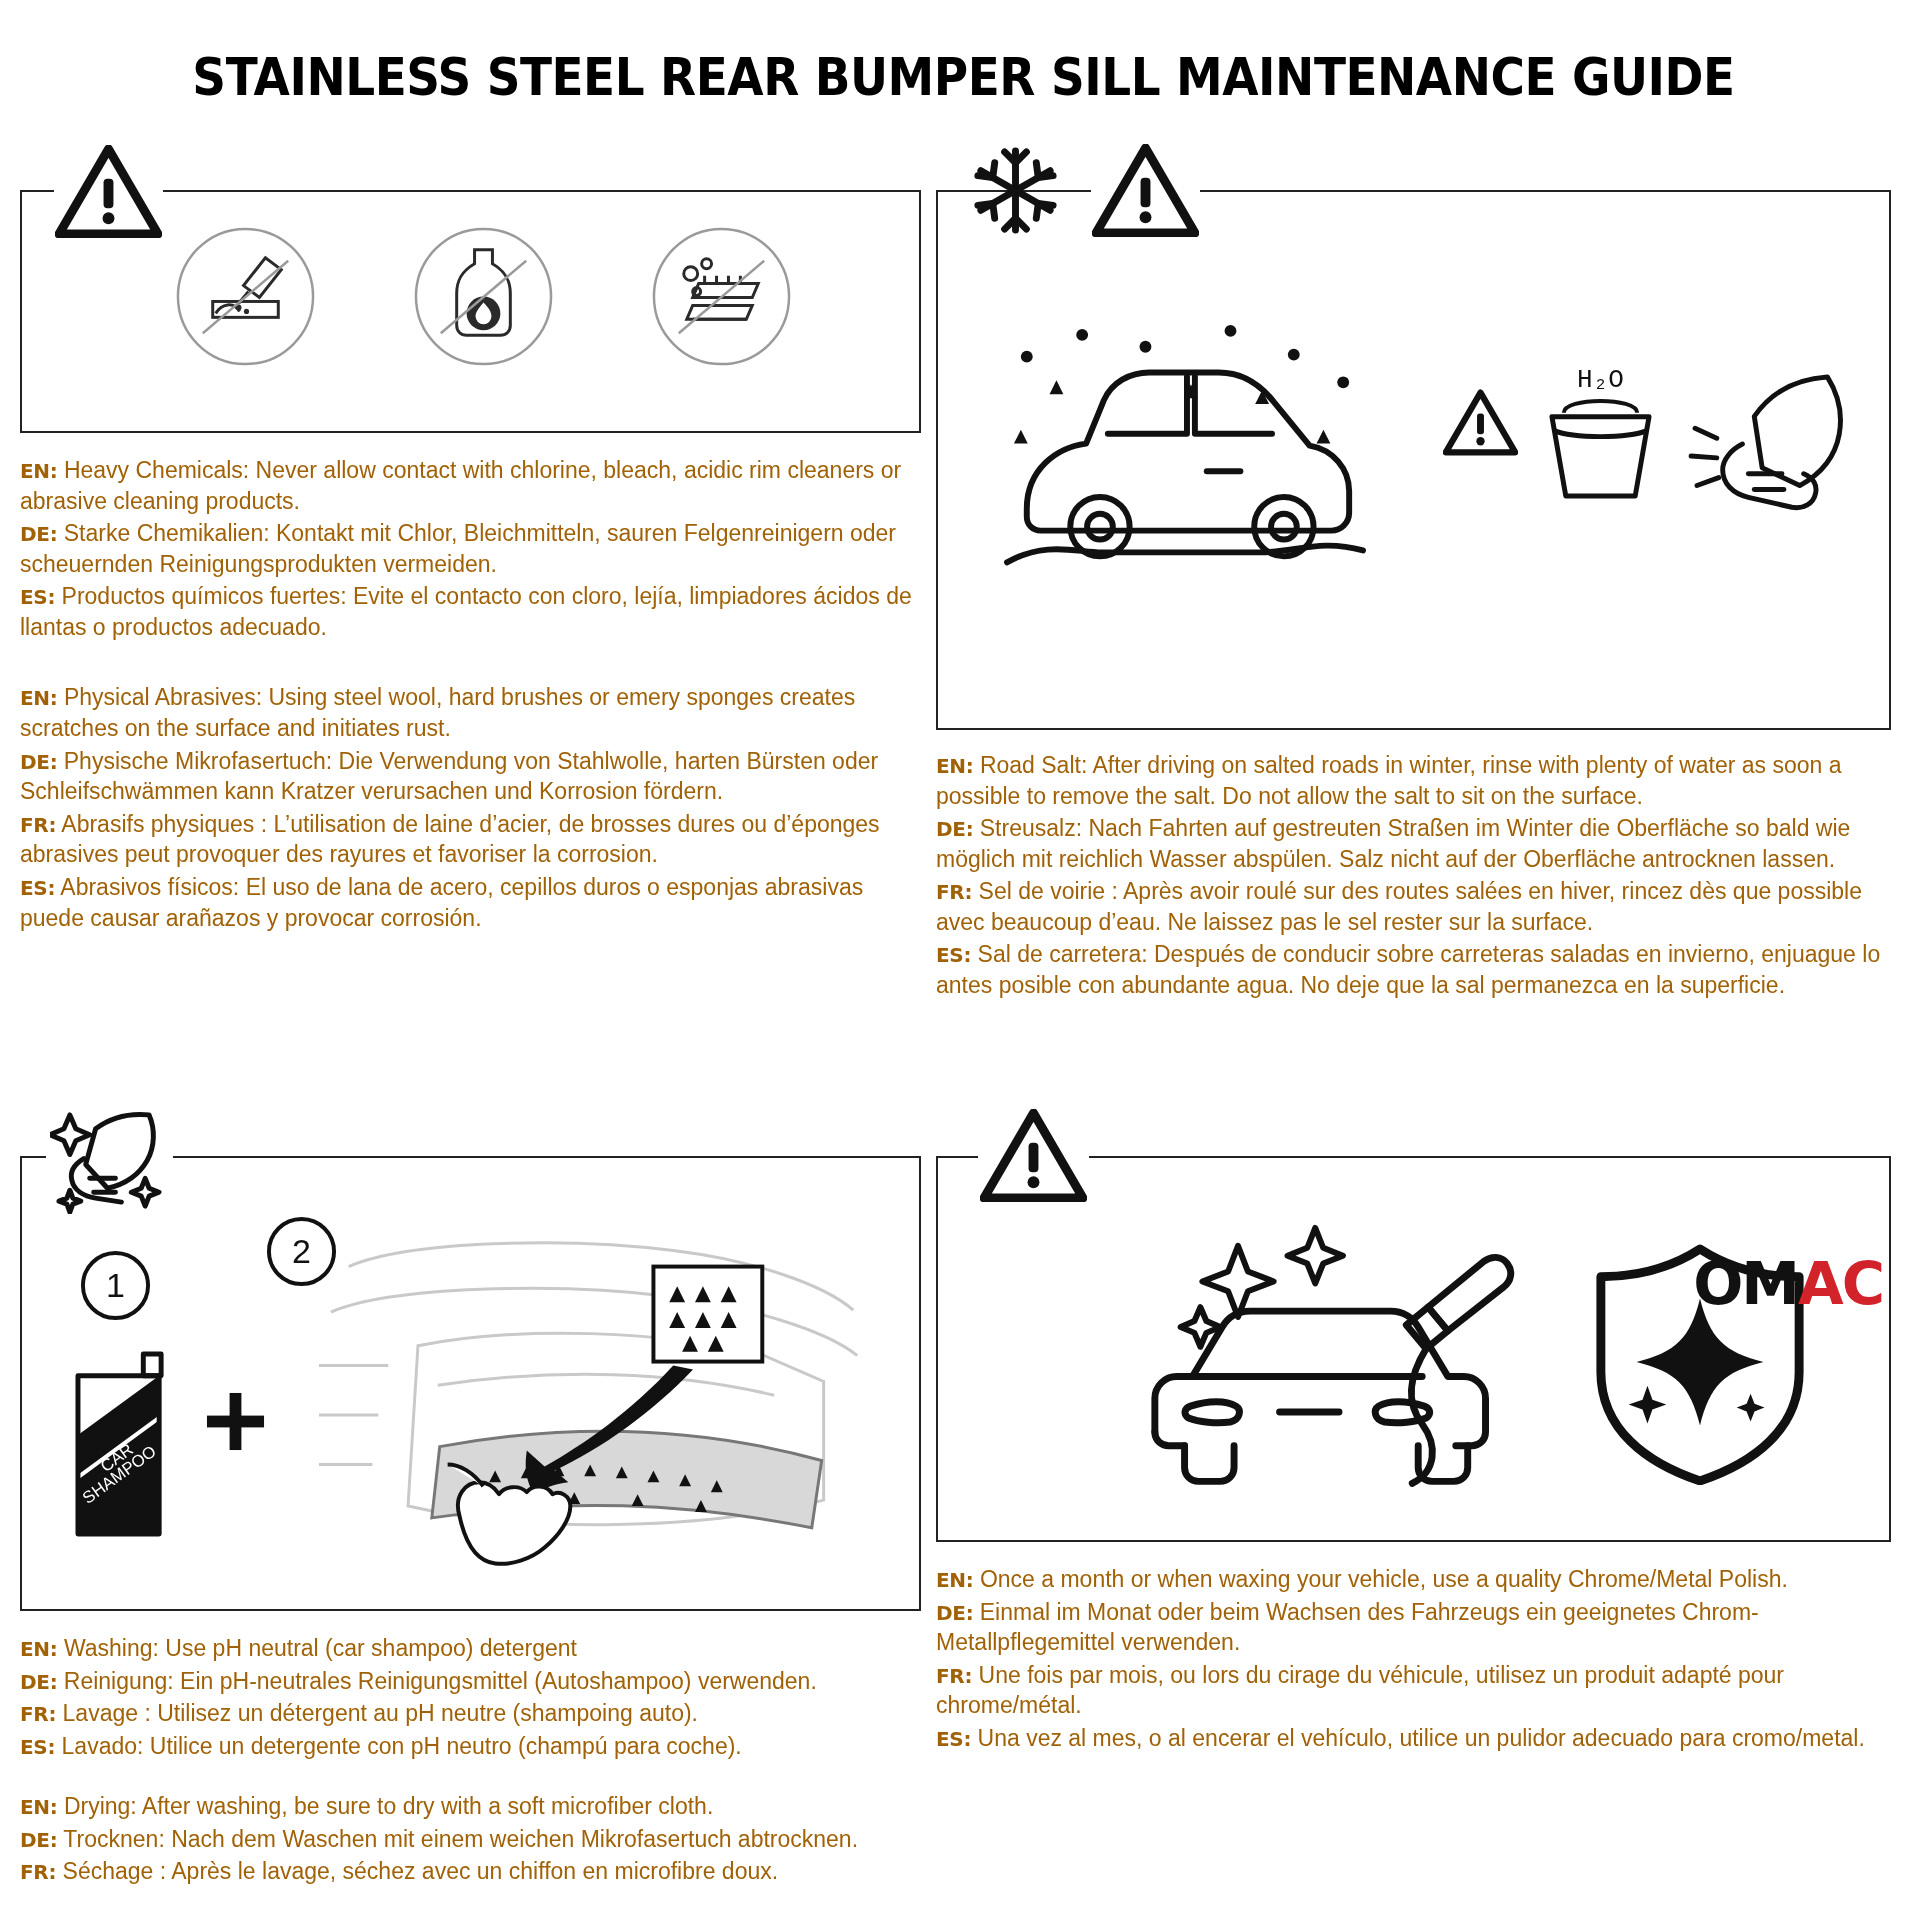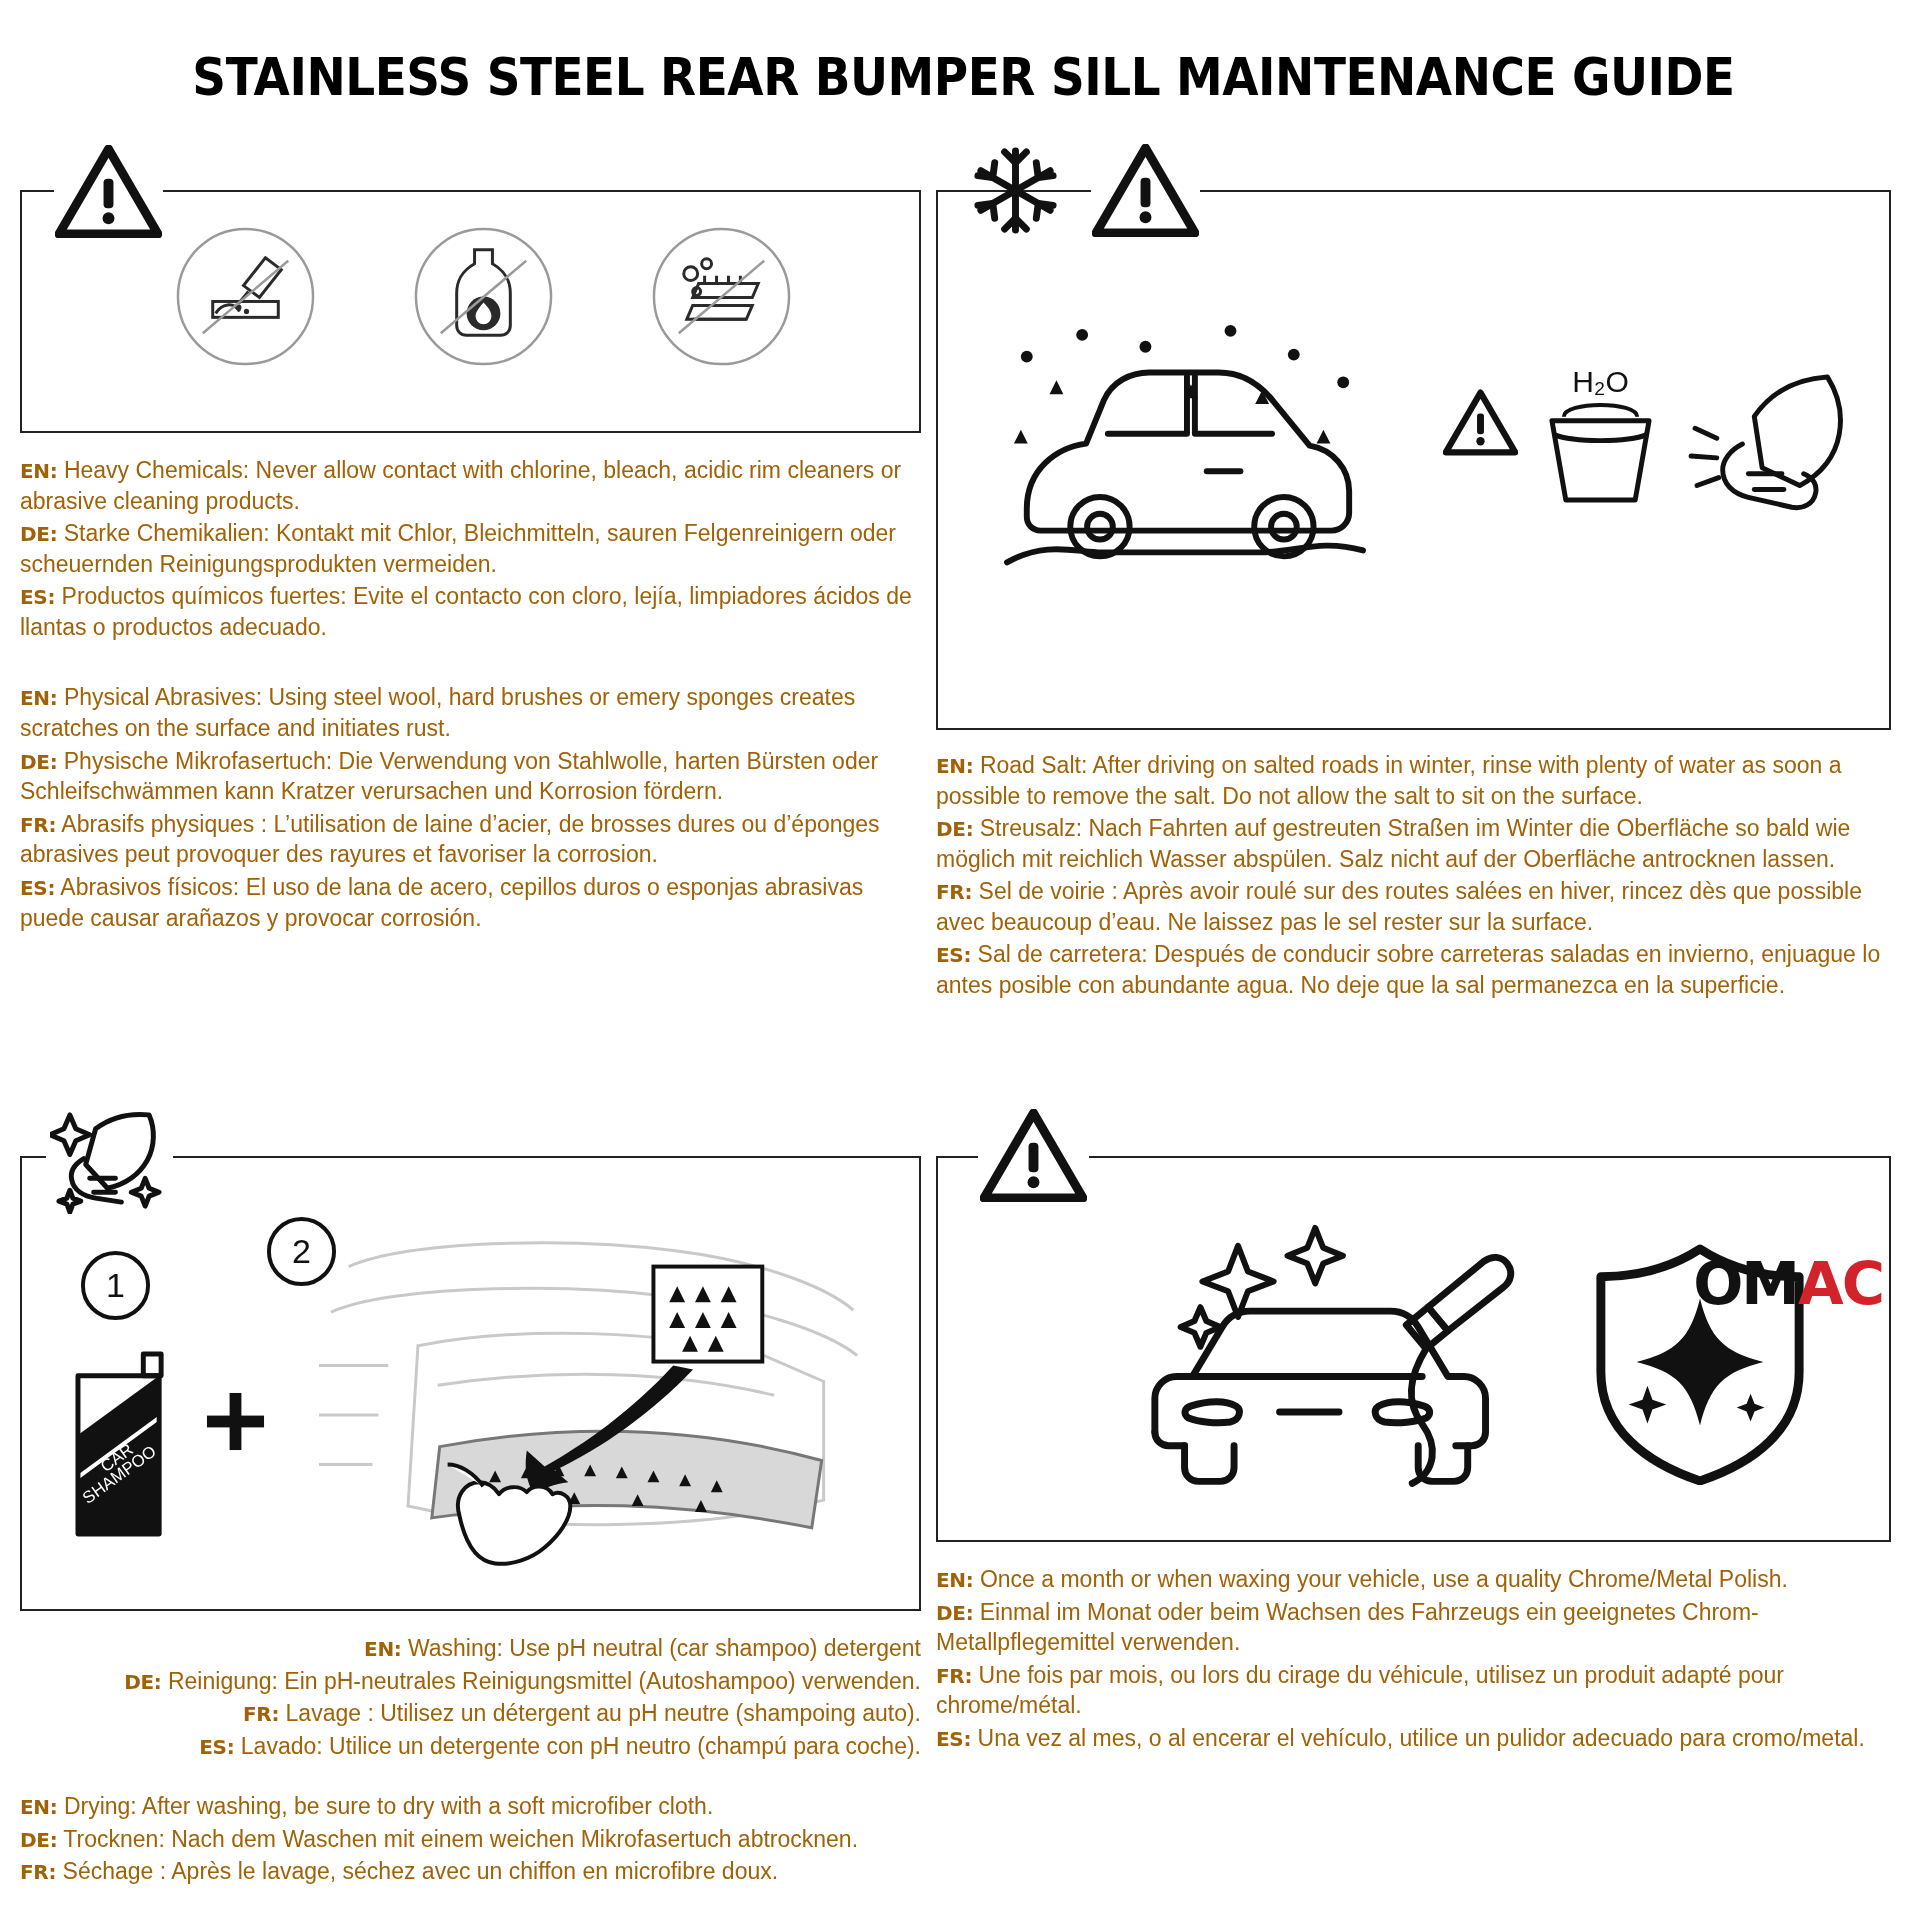--- a/index.html
+++ b/index.html
@@ -224,21 +224,21 @@
 
       <div style="position:absolute; left:505px; top:173px; display:flex; align-items:flex-start; gap:18px;">
         <div style="margin-top:24px;">
           <svg width="75" height="67" viewBox="0 0 108 94">
             <polygon points="54,4 104,90 4,90" fill="#fff" stroke="#111" stroke-width="9" stroke-linejoin="round"></polygon>
             <rect x="49" y="34" width="10" height="30" rx="4" fill="#111"></rect>
             <circle cx="54" cy="74" r="6" fill="#111"></circle>
           </svg>
         </div>
         <div style="text-align:center;">
-          <div style="font-size:30px; font-family:Liberation Sans, sans-serif;">H₂O</div>
+          <div style="font-size:26px; font-family:Liberation Mono, monospace;">H₂O</div>
           <svg width="129" height="109" viewBox="0 0 130 110">
             <g fill="none" stroke="#111" stroke-width="5" stroke-linejoin="round">
               <path d="M16 22 h98 l-14 80 h-70 z"></path>
               <path d="M18 36 c20 8 74 8 94 0"></path>
               <path d="M28 18 c0 -16 74 -16 74 0" stroke-width="4"></path>
             </g>
           </svg>
         </div>
         <div style="margin-top:6px;">
           <svg width="188" height="158" viewBox="0 0 190 160">
@@ -363,21 +363,21 @@
           <path d="M368 140 c-40 44 -90 80 -130 102 l-18 -16 c-4 26 4 36 6 44 c10 -6 22 -10 36 -12 l-14 -12 c48 -22 100 -60 140 -102 z" fill="#111"></path>
 
           <g fill="#fff" stroke="#111" stroke-width="4" stroke-linejoin="round">
             <path d="M152 292 c-6 -20 6 -34 20 -34 c10 0 16 6 20 12 c6 -8 20 -10 28 -2 c6 -8 20 -8 26 2 c8 -4 18 2 18 12 c0 14 -12 30 -26 42 c-14 12 -34 18 -50 16 c-18 -2 -30 -20 -36 -48 z"></path>
             <path d="M176 262 c-10 -14 -24 -22 -36 -22"></path>
           </g>
         </svg>
       </div>
     </div>
 
-    <div class="txt block" style="margin-top:22px;text-align:right;">
+    <div class="txt block" style="margin-top:22px;">
       <p><span class="lang">EN:</span>
          <span>Washing: Use pH neutral (car shampoo) detergent</span></p>
       <p><span class="lang">DE:</span>
          <span>Reinigung: Ein pH-neutrales Reinigungsmittel (Autoshampoo) verwenden.</span></p>
       <p><span class="lang">FR:</span>
          <span>Lavage : Utilisez un détergent au pH neutre (shampoing auto).</span></p>
       <p><span class="lang">ES:</span>
          <span>Lavado: Utilice un detergente con pH neutro (champú para coche).</span></p>
     </div>
 

